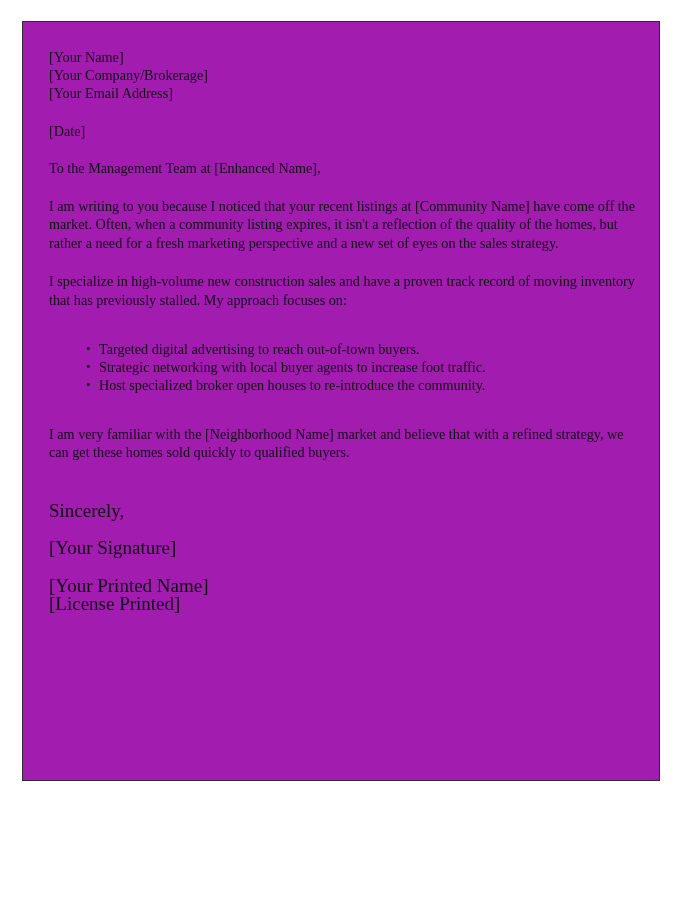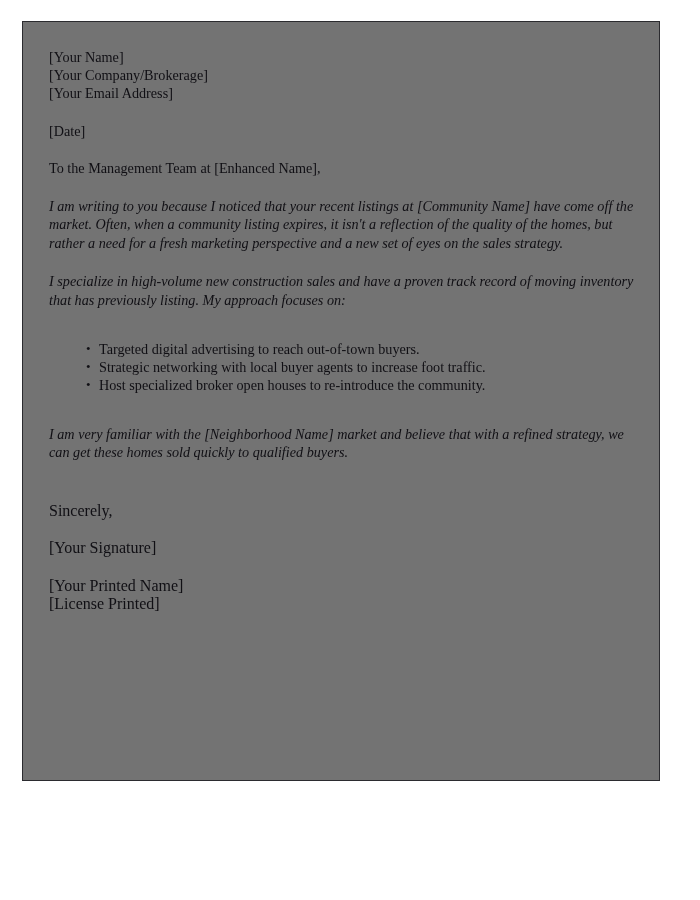--- a/index.html
+++ b/index.html
@@ -15,21 +15,21 @@
     font-family: "Liberation Serif", "DejaVu Serif", serif;
   }
   .page-frame {
     position: absolute;
     left: 22px;
     top: 21px;
     width: 638px;
     height: 760px;
     border: 1.5px solid #2b2b2f;
     box-sizing: border-box;
-    background: #737373;
+    background: #a21caf;
   }
   .letter-body {
     position: absolute;
     left: 26px;
     top: 26px;
     width: 589px;
   }
   .addr-line {
     display: block;
     font-size: 14.2px;
@@ -37,21 +37,20 @@
     color: #100f14;
     white-space: nowrap;
   }
   .gap-md { height: 19px; }
   .gap-lg { height: 20px; }
   .para {
     margin: 0;
     font-size: 14.2px;
     line-height: 18.4px;
     color: #100f14;
-    font-style: italic;
   }
   ul.bullets {
     margin: 11px;
     padding: 0 0 0 39px;
     list-style: none;
   }
   ul.bullets li {
     position: relative;
     font-size: 14.2px;
     line-height: 18.0px;
@@ -61,21 +60,21 @@
     content: "\2022";
     position: absolute;
     left: -13px;
     top: -0.5px;
     font-size: 13px;
     line-height: 18.0px;
     color: #100f14;
   }
   .sig-line {
     display: block;
-    font-size: 16px;
+    font-size: 19px;
     line-height: 18.2px;
     color: #100f14;
     white-space: nowrap;
   }
 </style>
 </head>
 <body>
 
 <div class="page-frame">
   <div class="letter-body">
@@ -97,21 +96,21 @@
     <div>
       <span class="addr-line">To the Management Team at [Enhanced Name],</span>
     </div>
 
     <div class="gap-lg"></div>
 
     <p class="para">I am writing to you because I noticed that your recent listings at [Community Name] have come off the market. Often, when a community listing expires, it isn't a reflection of the quality of the homes, but rather a need for a fresh marketing perspective and a new set of eyes on the sales strategy.</p>
 
     <div class="gap-lg"></div>
 
-    <p class="para">I specialize in high-volume new construction sales and have a proven track record of moving inventory that has previously listing. My approach focuses on:</p>
+    <p class="para">I specialize in high-volume new construction sales and have a proven track record of moving inventory that has previously stalled. My approach focuses on:</p>
 
     <div class="gap-lg"></div>
 
     <ul class="bullets">
       <li>Targeted digital advertising to reach out-of-town buyers.</li>
       <li>Strategic networking with local buyer agents to increase foot traffic.</li>
       <li>Host specialized broker open houses to re-introduce the community.</li>
     </ul>
 
     <div class="gap-lg"></div>

